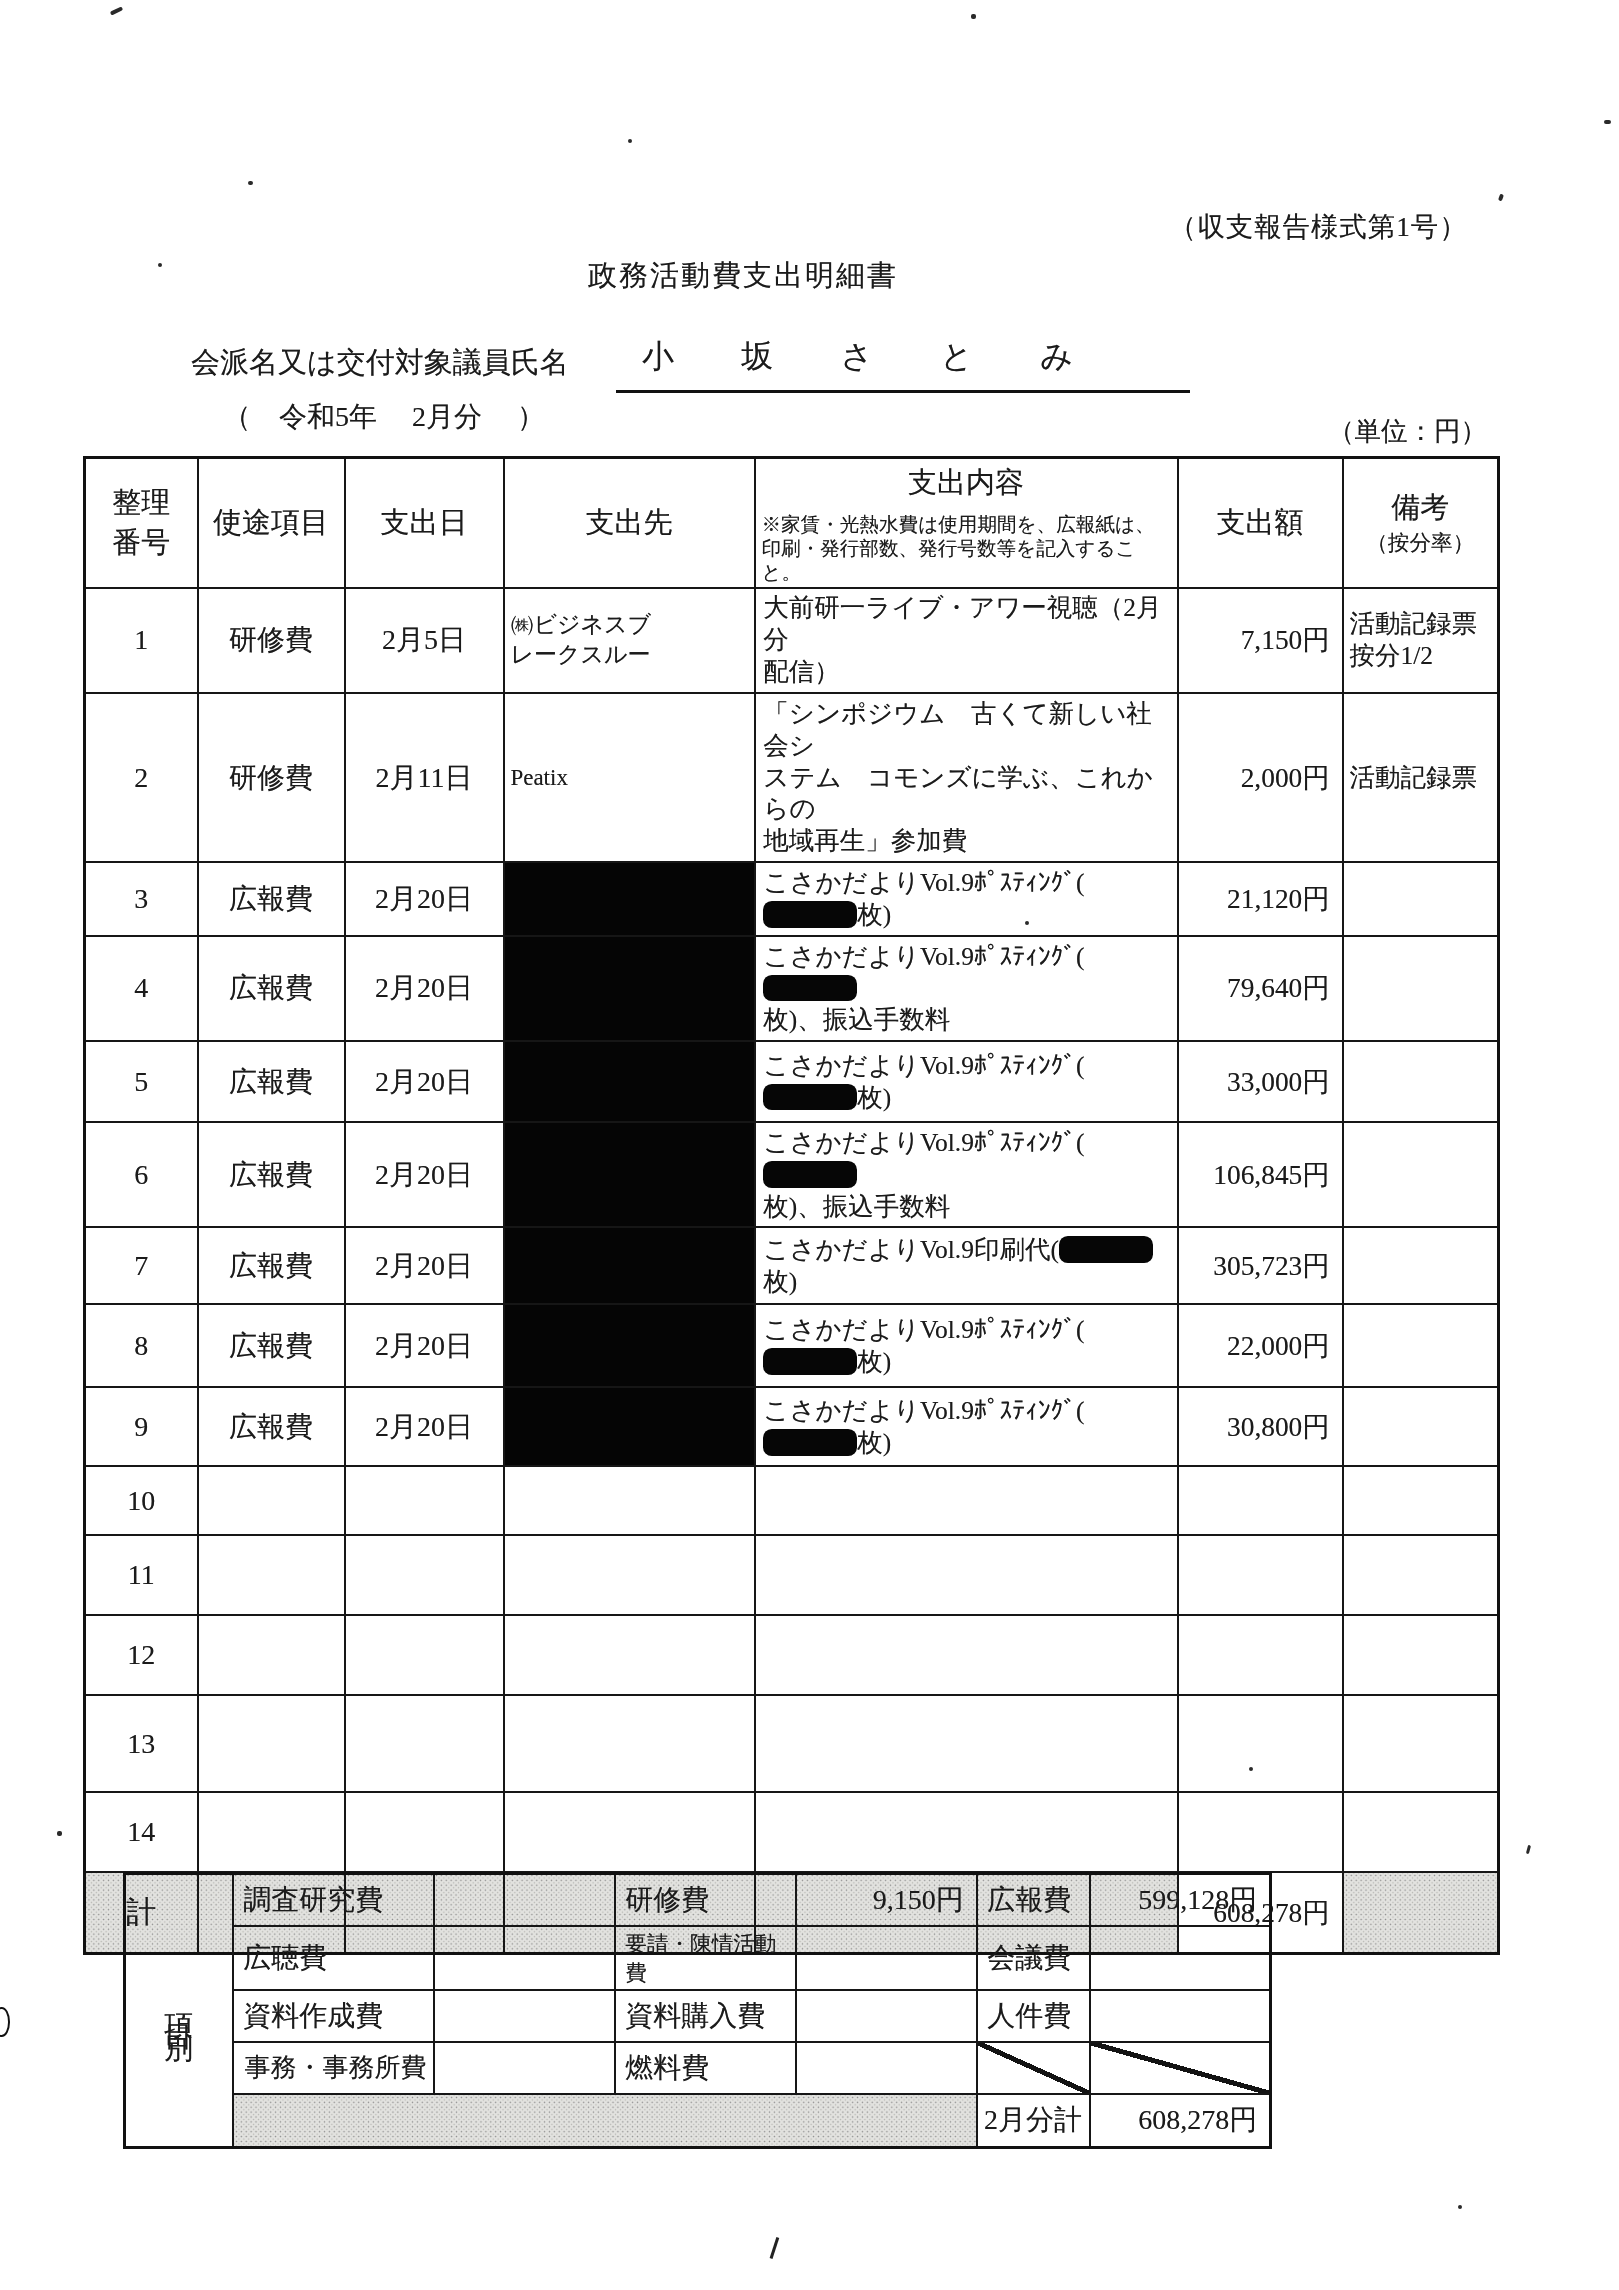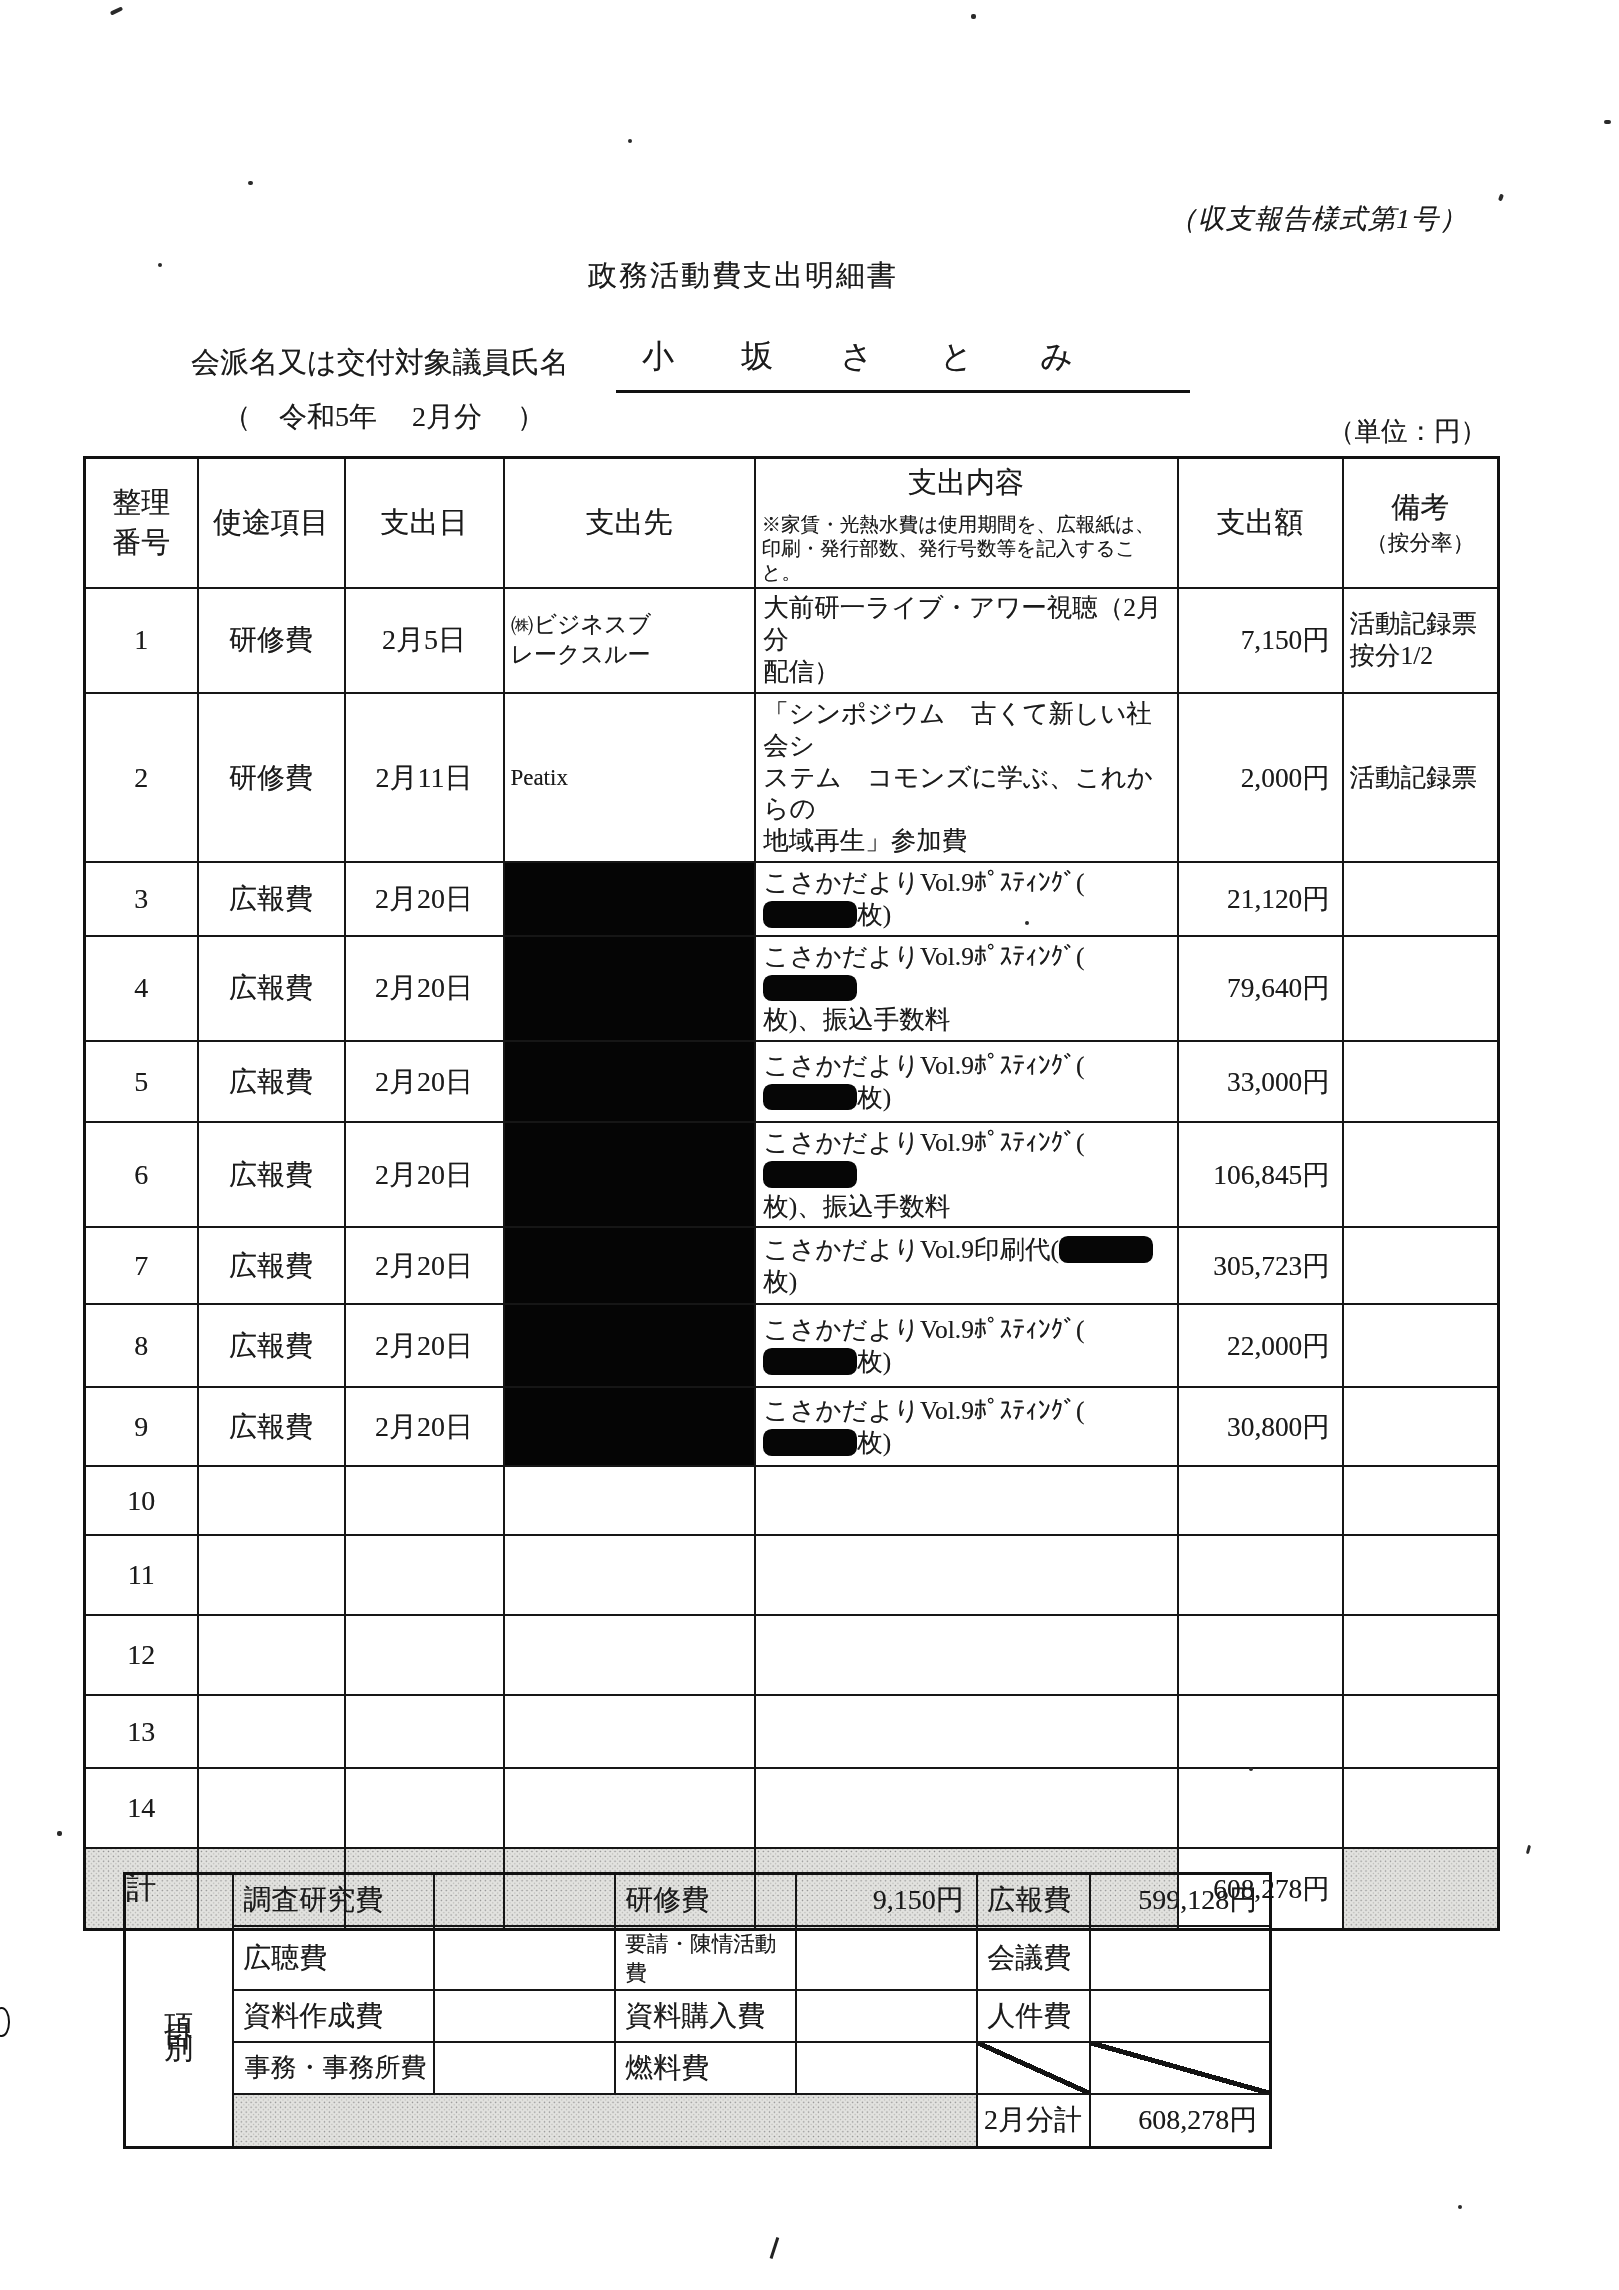--- a/index.html
+++ b/index.html
@@ -2,21 +2,21 @@
 <html lang="ja"><head>
 <meta charset="utf-8">
 <style>
   html,body{margin:0;padding:0;background:#9a9a9a;}
   .page{
     position:relative;width:1619px;height:2291px;background:#ffffff;
     font-family:"Liberation Serif","DejaVu Serif",serif;color:#1b1b1b;
     overflow:hidden;text-shadow:0 0 0.5px rgba(0,0,0,.45);
   }
   .abs{position:absolute;}
-  .form-number{left:1169px;top:201px;font-size:27.4px;letter-spacing:1px;font-style:italic;}
+  .form-number{left:1169px;top:209px;font-size:27.4px;letter-spacing:1px;}
   .doc-title{left:588px;top:256px;font-size:29px;letter-spacing:2px;}
   .name-label{left:191px;top:343px;font-size:29px;}
   .member-name{left:642px;top:335px;font-size:32px;letter-spacing:17.6px;white-space:pre;}
   .name-underline{left:616px;top:353px;width:574px;height:37px;border-bottom:3.9px solid #111;}
   .period{left:223px;top:398px;font-size:28px;white-space:pre;}
   .unit-note{left:1328px;top:413px;font-size:26.5px;}
 
   table{border-collapse:collapse;table-layout:fixed;}
   td,th{border:2.9px solid #161616;vertical-align:middle;overflow:hidden;
         padding:2px 5.9px;font-weight:normal;}
@@ -247,21 +247,21 @@
     </tr>
     <tr style="height:80px">
       <td class="c-no">12</td>
       <td></td>
       <td></td>
       <td></td>
       <td></td>
       <td></td>
       <td></td>
     </tr>
-    <tr style="height:73px">
+    <tr style="height:97px">
       <td class="c-no">13</td>
       <td></td>
       <td></td>
       <td></td>
       <td></td>
       <td></td>
       <td></td>
     </tr>
     <tr style="height:80px">
       <td class="c-no">14</td>

